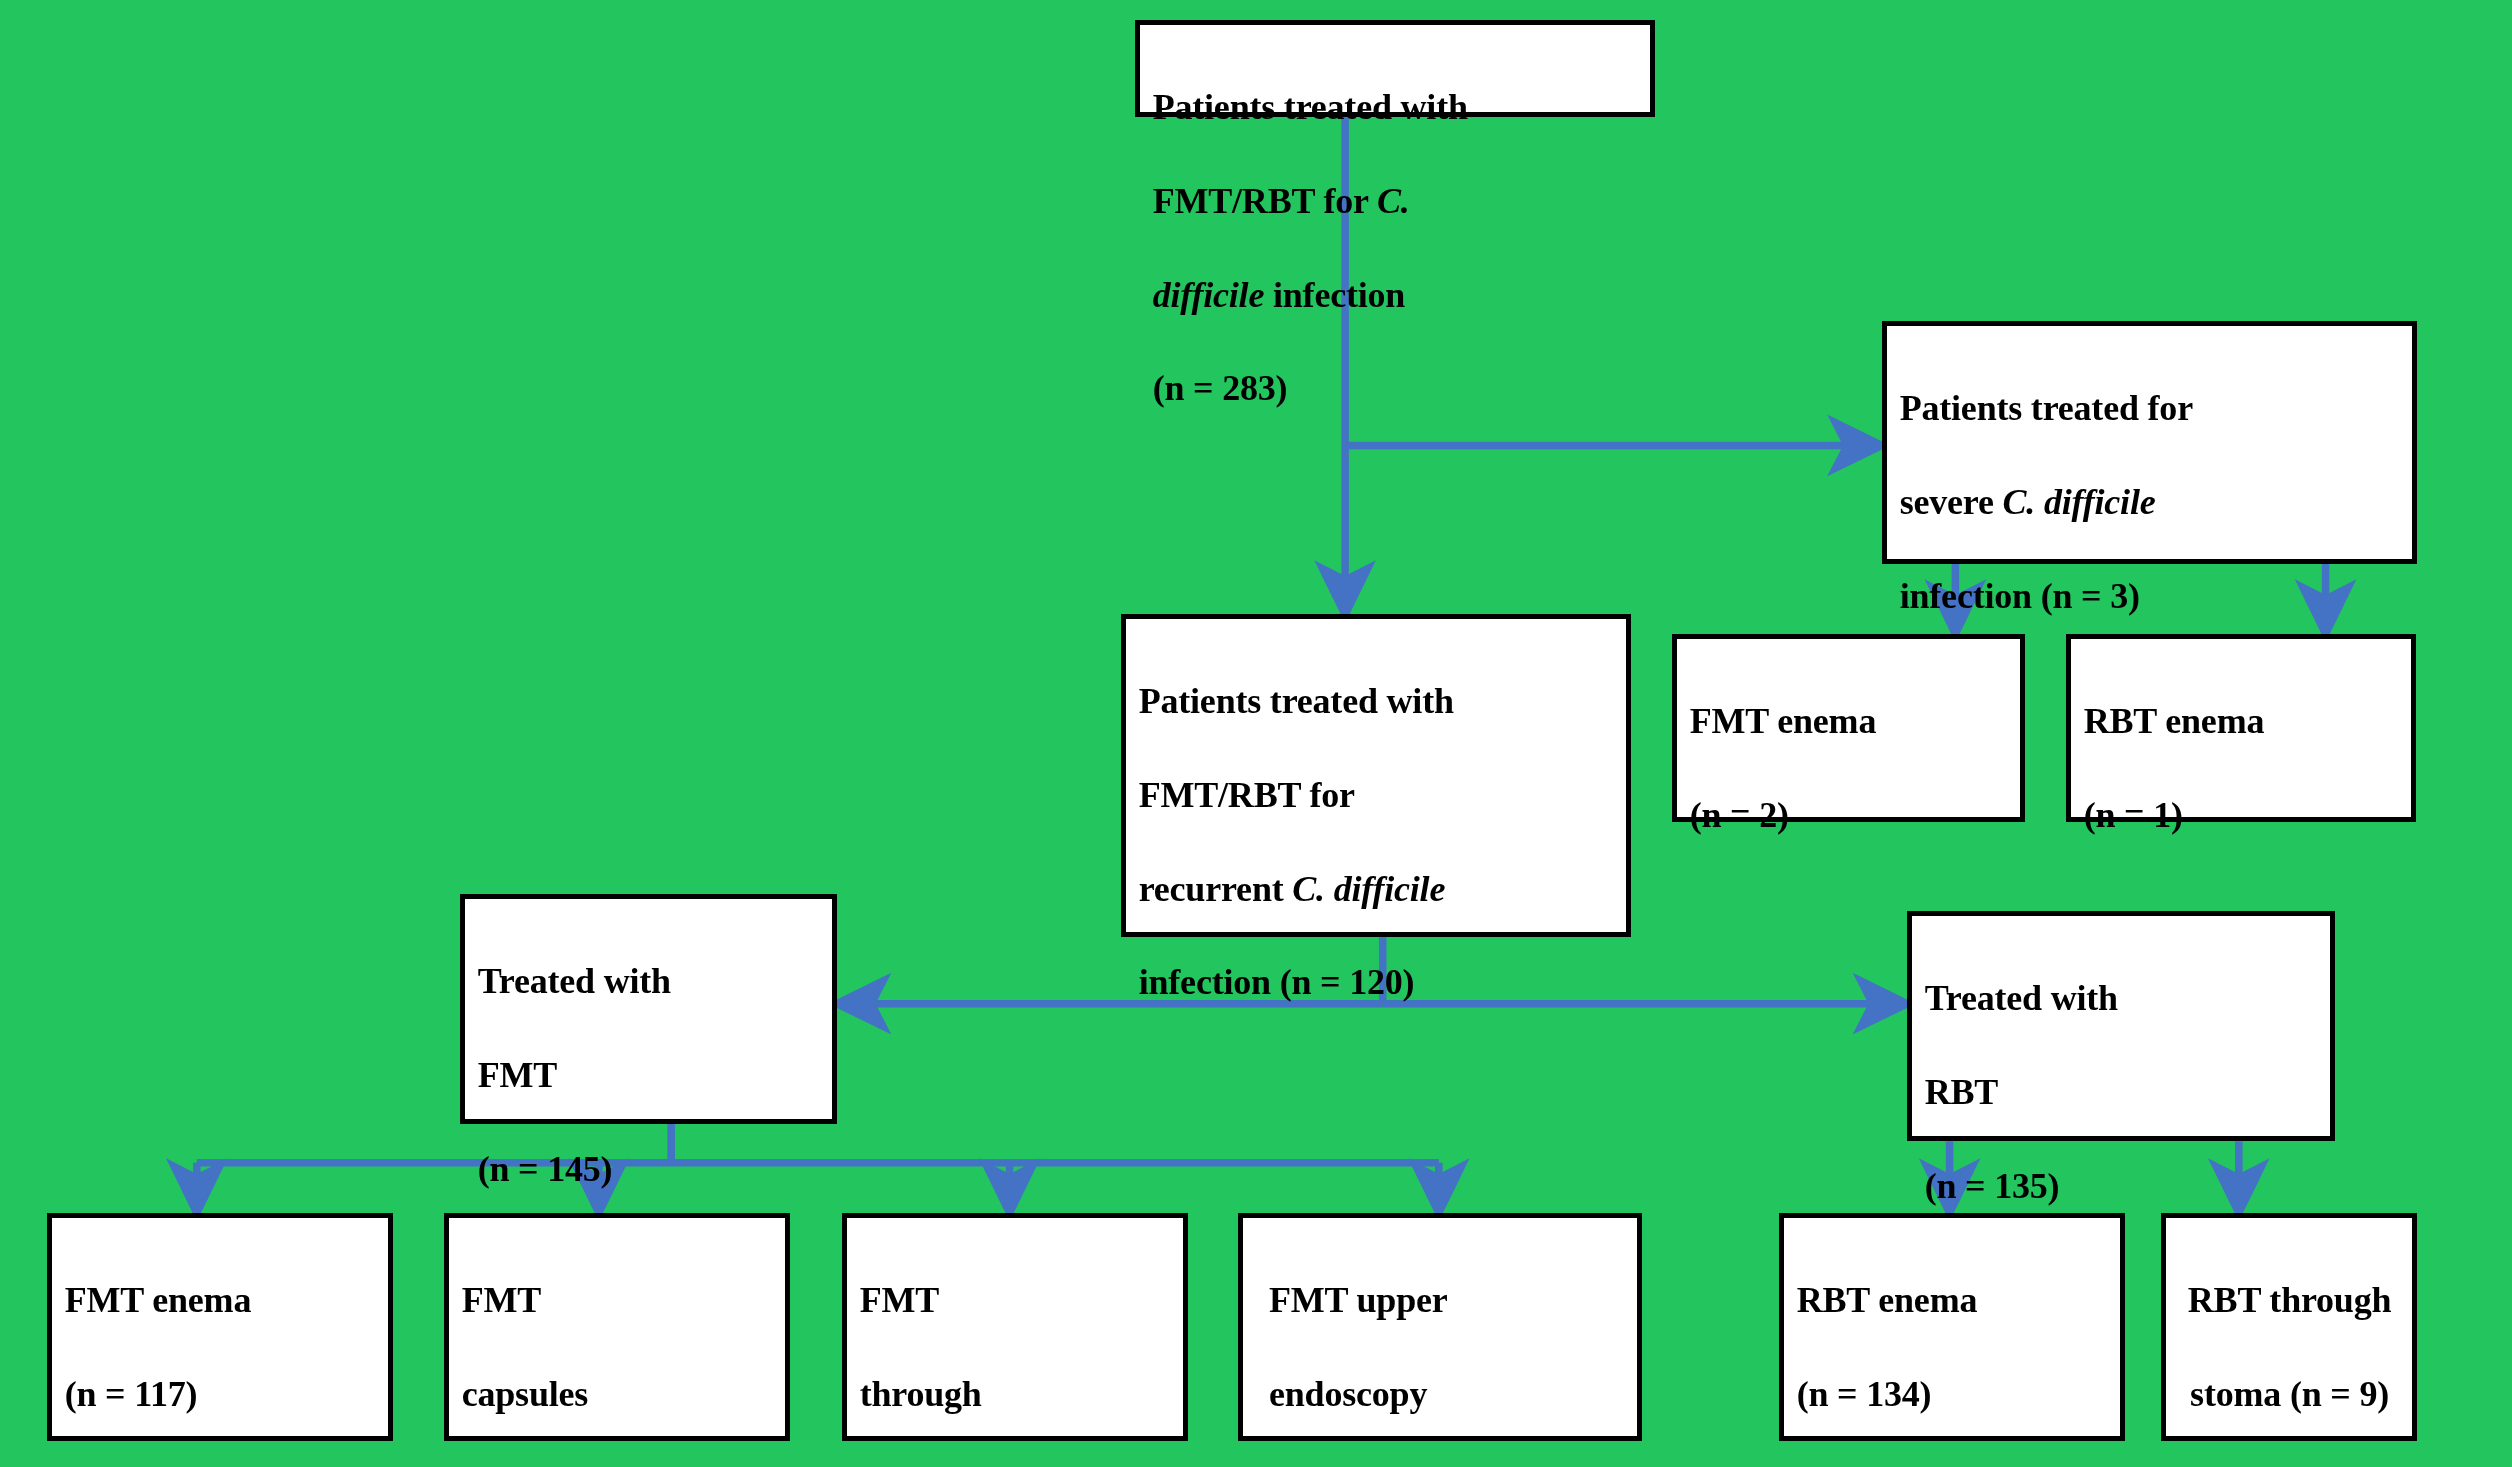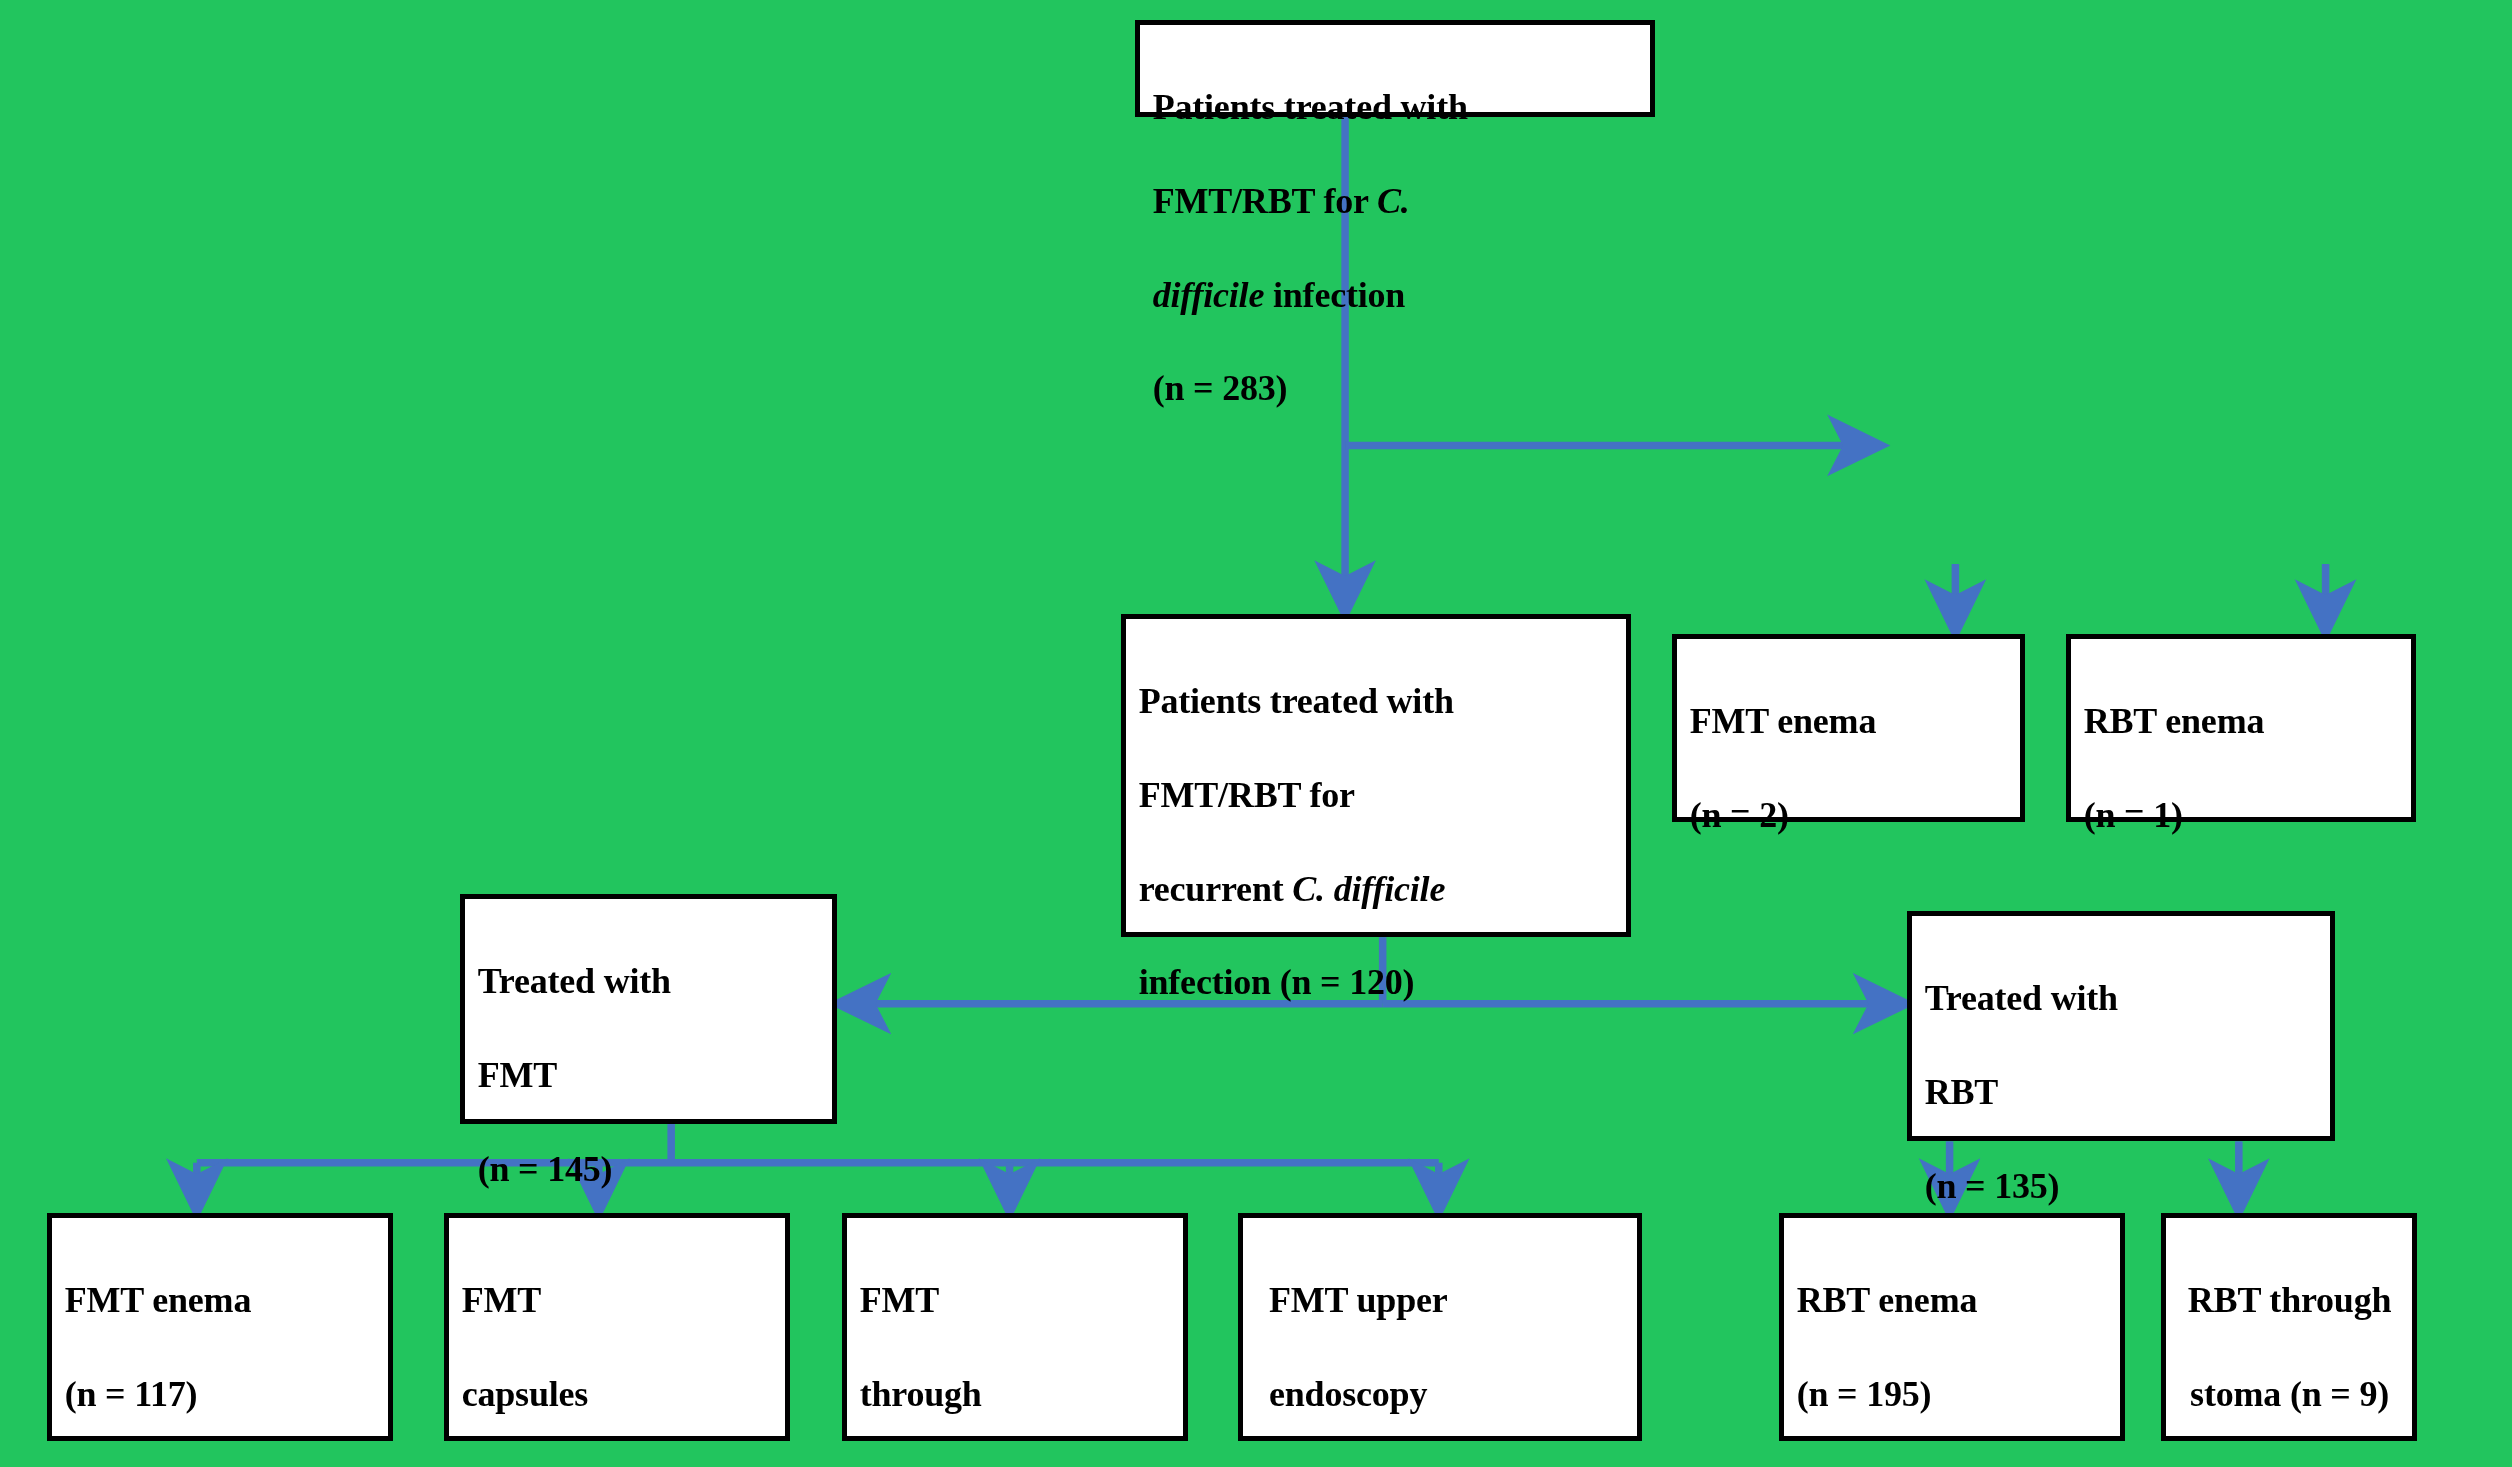--- a/index.html
+++ b/index.html
@@ -78,20 +78,25 @@
     </g>
   </svg>
 
   <div class="node" style="left:1135px; top:20px; width:520px; height:97px;">
     <span>Patients treated with</span><br>
     <span>FMT/RBT for </span><span class="ital">C.</span><br>
     <span class="ital">difficile</span><span> infection</span><br>
     <span>(n = 283)</span>
   </div>
 
+  <div class="node" style="left:1882px; top:321px; width:535px; height:243px;">
+    <span>Patients treated for</span><br>
+    <span>severe </span><span class="ital">C. difficile</span><br>
+    <span>infection (n = 3)</span>
+  </div>
 
   <div class="node" style="left:1672px; top:634px; width:353px; height:188px;">
     <span>FMT enema</span><br>
     <span>(n = 2)</span>
   </div>
 
   <div class="node" style="left:2066px; top:634px; width:350px; height:188px;">
     <span>RBT enema</span><br>
     <span>(n = 1)</span>
   </div>
@@ -133,21 +138,21 @@
   </div>
 
   <div class="node" style="left:1238px; top:1213px; width:404px; height:228px;padding-left:26px;">
     <span>FMT upper</span><br>
     <span>endoscopy</span><br>
     
   </div>
 
   <div class="node" style="left:1779px; top:1213px; width:346px; height:228px;">
     <span>RBT enema</span><br>
-    <span>(n = 195)</span>
+    <span>(n = 134)</span>
   </div>
 
   <div class="node" style="left:2161px; top:1213px; width:256px; height:228px;text-align:center;">
     <span>RBT through</span><br>
     <span>stoma (n = 9)</span>
   </div>
 
 </div>
 
 

